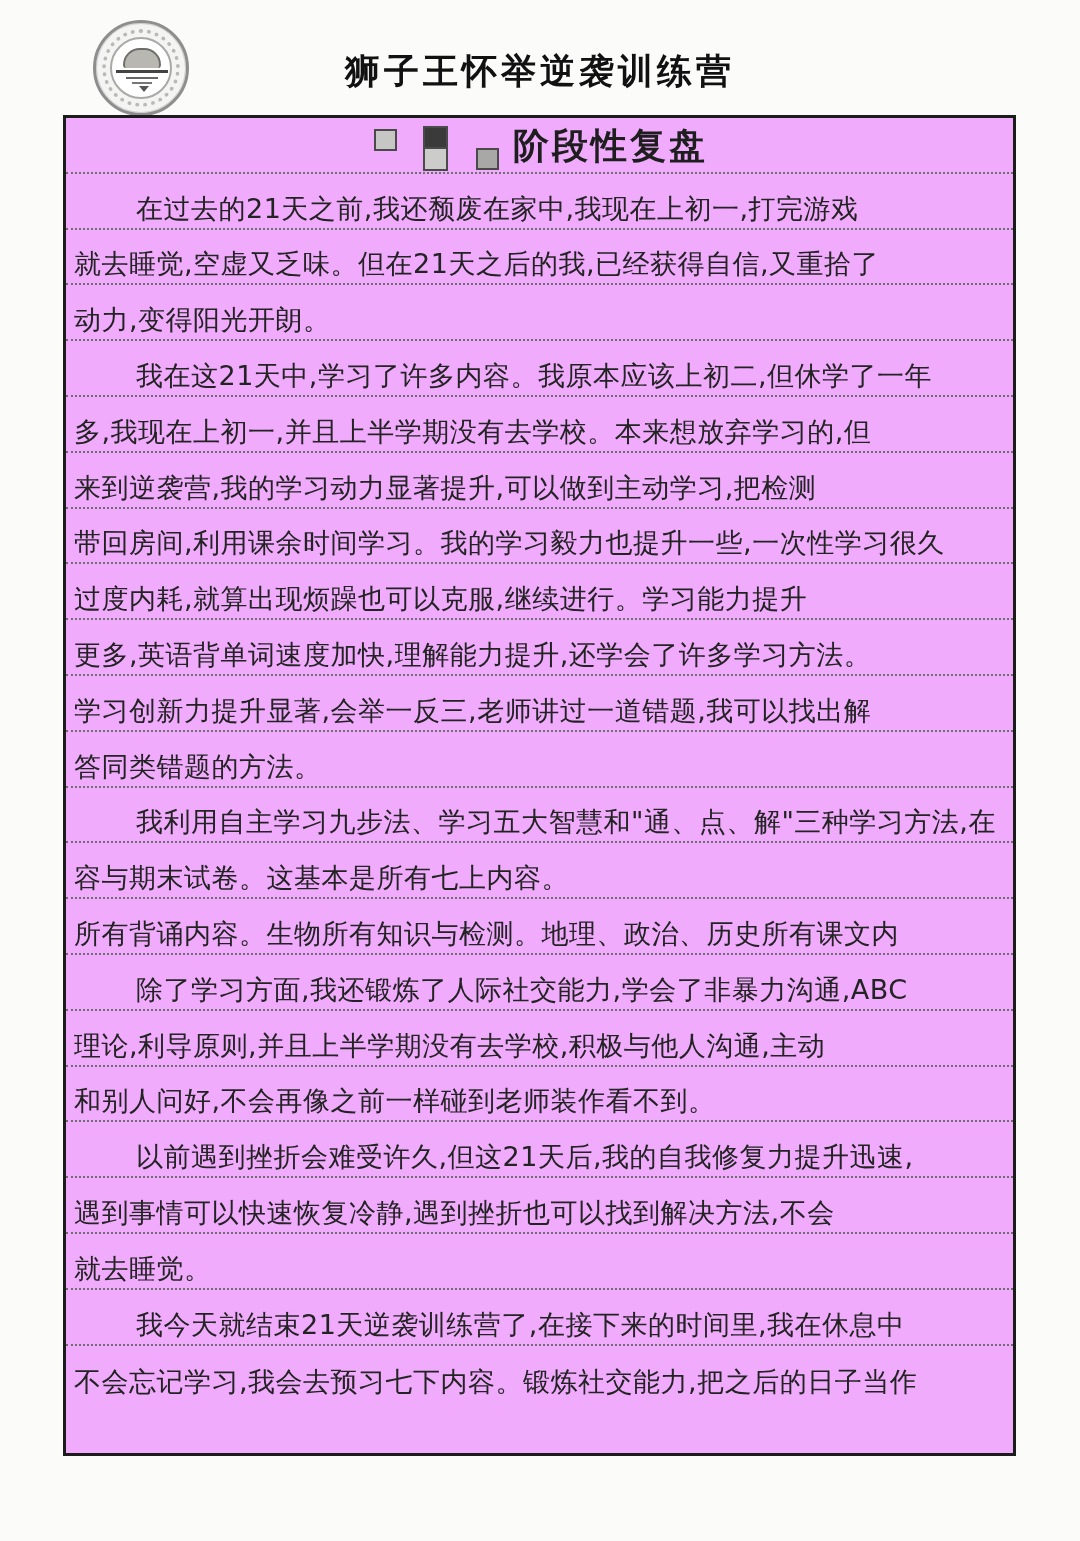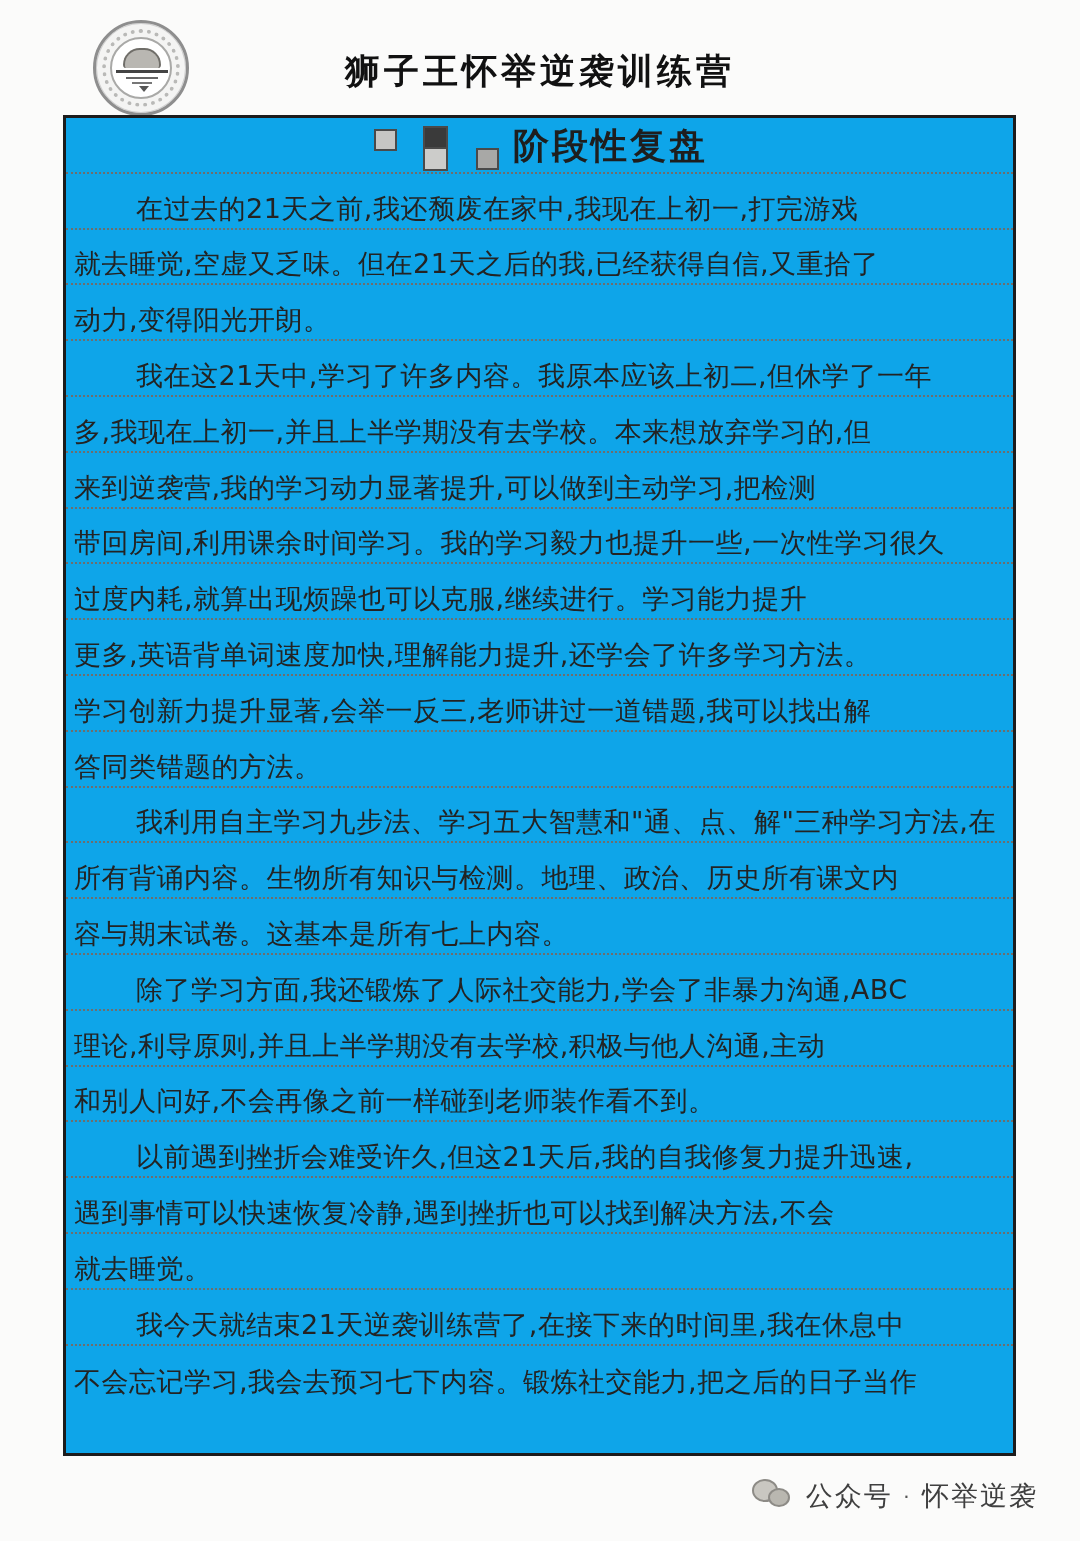--- a/index.html
+++ b/index.html
@@ -23,21 +23,21 @@
   .bar3 { position:absolute; left:20px; top:43px; width:20px; height:2px; background:#777; }
   .tri  { position:absolute; left:27px; top:47px; width:0; height:0;
           border-left:5px solid transparent; border-right:5px solid transparent;
           border-top:6px solid #555; }
   .header-title { position:absolute; left:0; top:48px; width:1080px; text-align:center;
                   font-size:35px; font-weight:bold; color:#111; letter-spacing:4px;
                   font-family:"Liberation Serif","DejaVu Serif",serif; }
 
   
   .sheet { position:absolute; left:63px; top:115px; width:953px; height:1341px;
-           border:3px solid #1c1c1c; background:#0ea5e9; overflow:hidden; }
+           border:3px solid #1c1c1c; background:#f0abfc; overflow:hidden; }
   .row { width:100%; height:55.8px; border-bottom:2px dotted #6e6e6e;
          display:flex; align-items:flex-end; padding:0 6px 1px 8px;
          white-space:nowrap; overflow:hidden; }
   .row:last-child { border-bottom:none; }
   .hand { font-size:27px; color:#232323; letter-spacing:0.5px;
           font-family:"DejaVu Sans","Liberation Sans",sans-serif; }
   .indent .hand { padding-left:62px; }
 
   
   .head-row { display:flex; align-items:flex-end; }
@@ -123,24 +123,24 @@
     <div class="row">
         <span class="hand">学习创新力提升显著,会举一反三,老师讲过一道错题,我可以找出解</span>
       </div>
     <div class="row">
         <span class="hand">答同类错题的方法。</span>
       </div>
     <div class="row indent">
         <span class="hand">我利用自主学习九步法、学习五大智慧和"通、点、解"三种学习方法,在</span>
       </div>
     <div class="row">
-        <span class="hand">所有背诵内容。生物所有知识与检测。地理、政治、历史所有课文内</span>
+        <span class="hand">容与期末试卷。这基本是所有七上内容。</span>
       </div>
     <div class="row">
-        <span class="hand">容与期末试卷。这基本是所有七上内容。</span>
+        <span class="hand">所有背诵内容。生物所有知识与检测。地理、政治、历史所有课文内</span>
       </div>
     <div class="row indent">
         <span class="hand">除了学习方面,我还锻炼了人际社交能力,学会了非暴力沟通,ABC</span>
       </div>
     <div class="row">
         <span class="hand">理论,利导原则,并且上半学期没有去学校,积极与他人沟通,主动</span>
       </div>
     <div class="row">
         <span class="hand">和别人问好,不会再像之前一样碰到老师装作看不到。</span>
       </div>
@@ -154,23 +154,14 @@
         <span class="hand">就去睡觉。</span>
       </div>
     <div class="row indent">
         <span class="hand">我今天就结束21天逆袭训练营了,在接下来的时间里,我在休息中</span>
       </div>
     <div class="row">
         <span class="hand">不会忘记学习,我会去预习七下内容。锻炼社交能力,把之后的日子当作</span>
       </div>
   </div>
 
-  <div class="footer">
-    <div class="wechat-icon">
-      <div class="bubble big"></div>
-        <div class="bubble small"></div>
-    </div>
-    <span>公众号</span>
-    <span class="dot">·</span>
-    <span>怀举逆袭</span>
-  </div>
 
 </div>
 
 </body></html>

